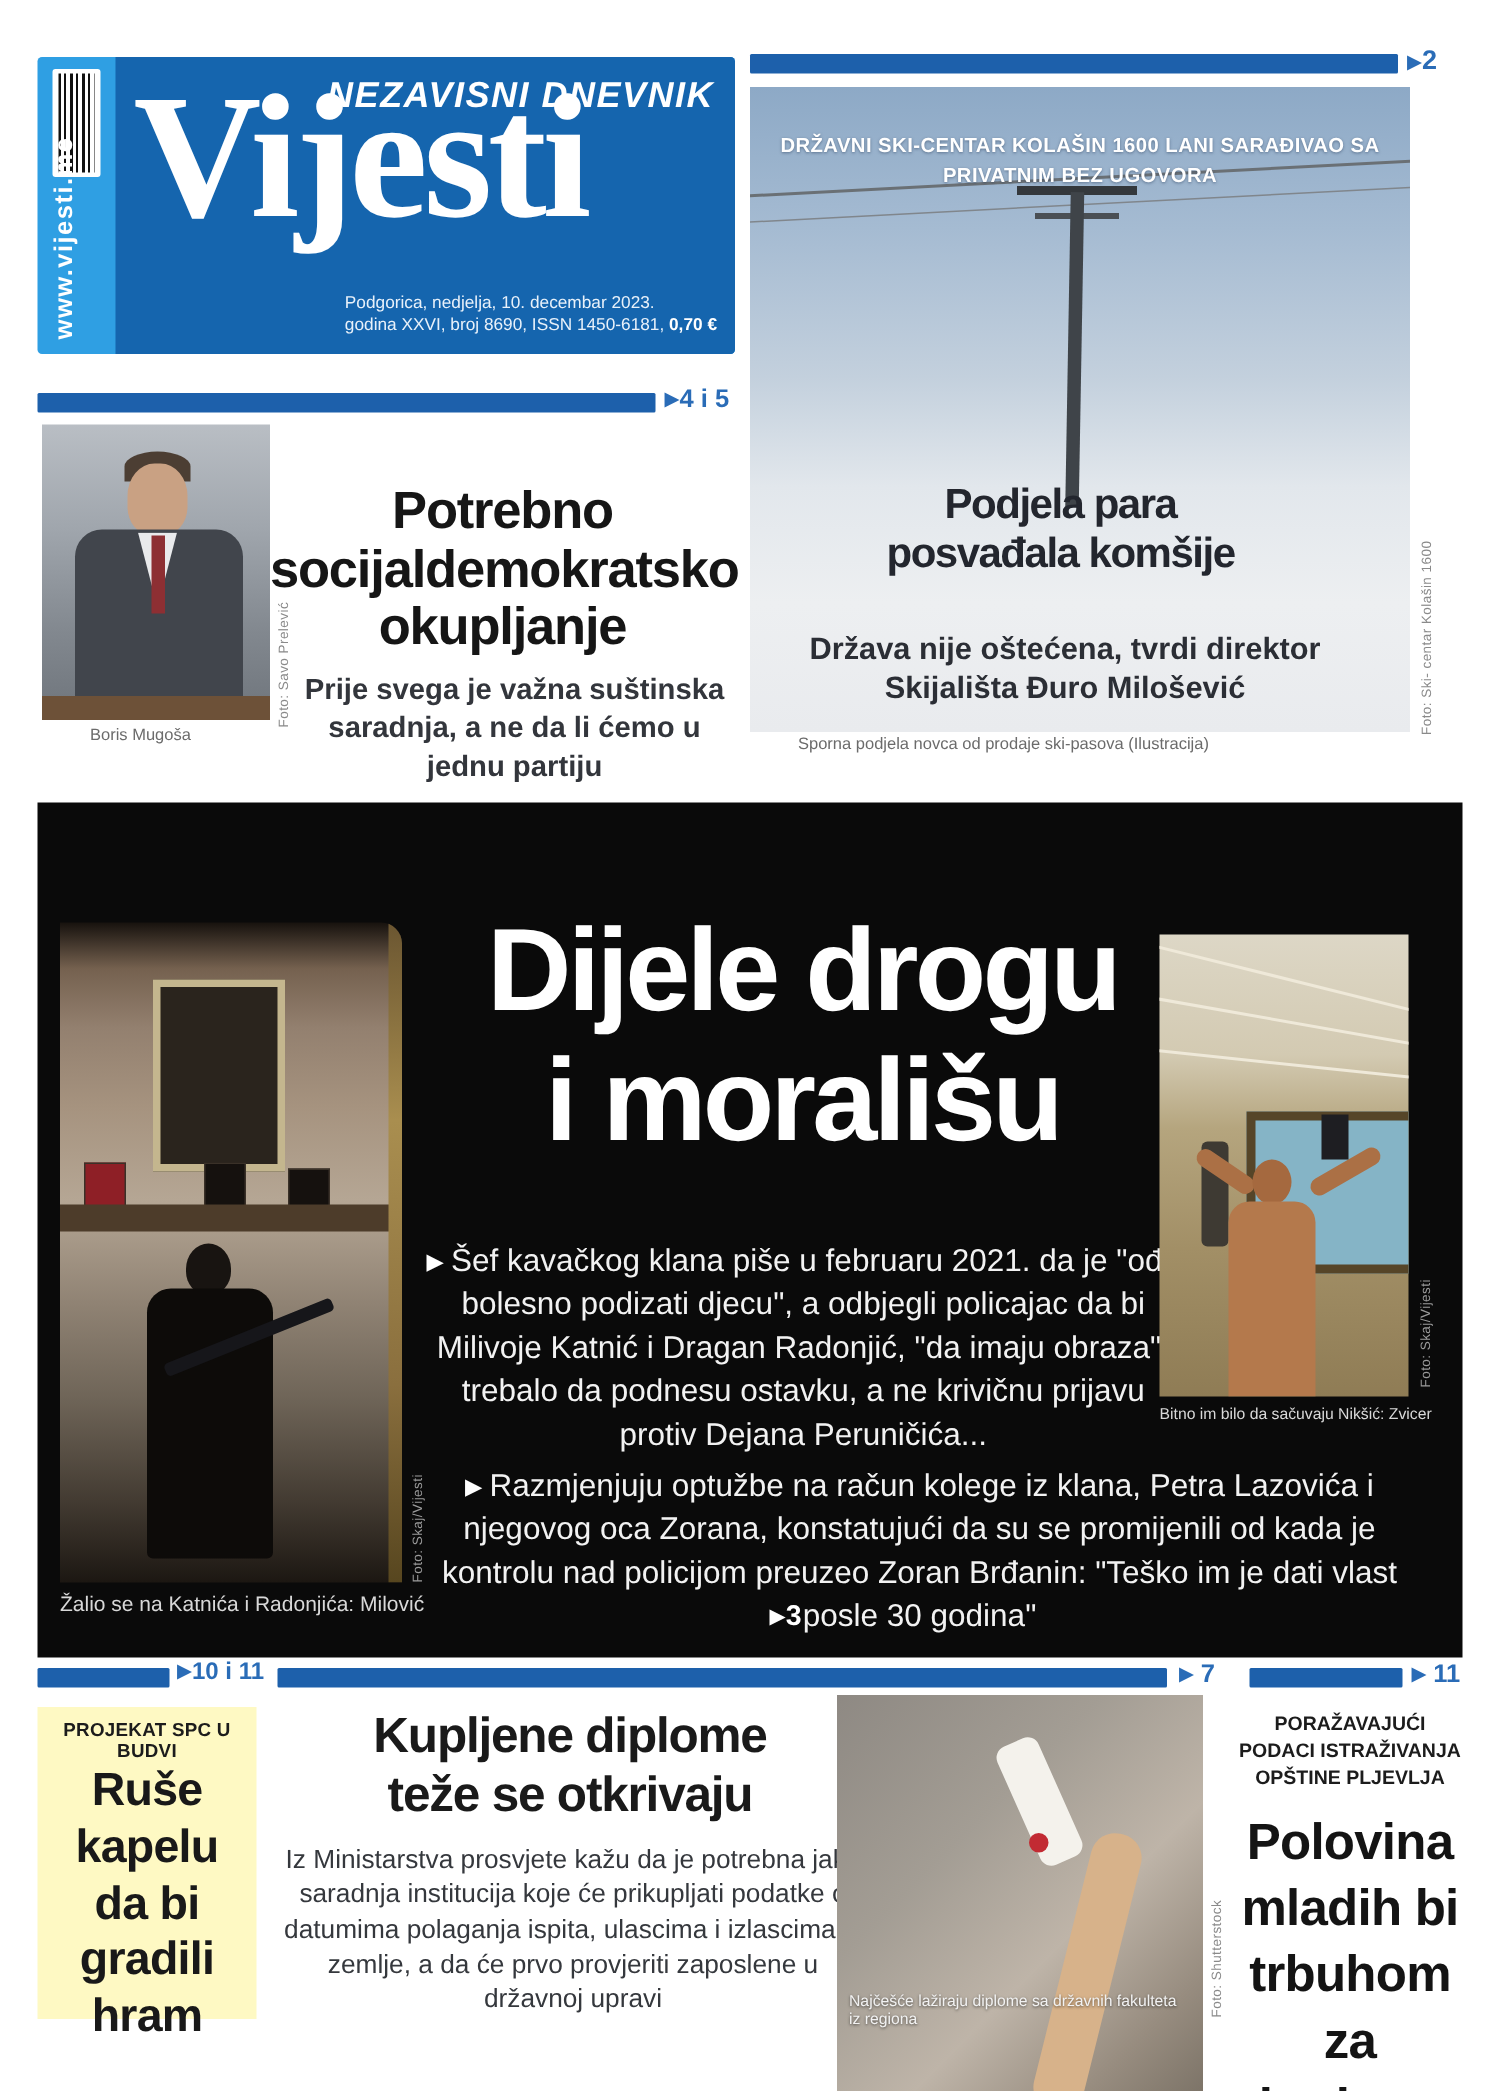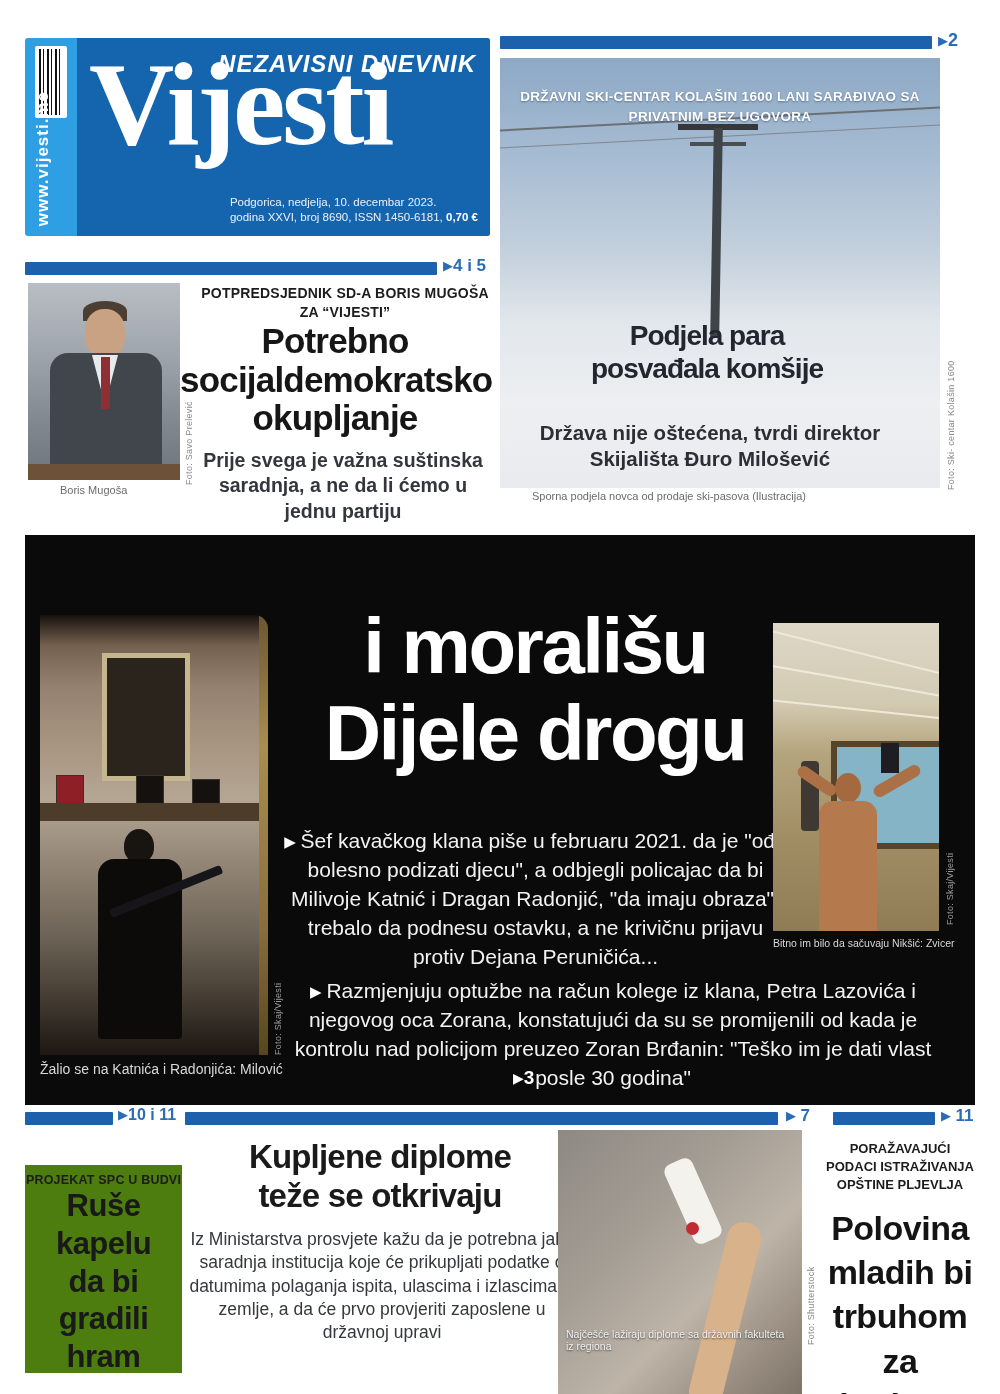--- a/index.html
+++ b/index.html
@@ -80,21 +80,21 @@
   .ceil-line{position:absolute;width:220px;height:2px;background:#efe9d9;}
   .window{position:absolute;left:58px;top:118px;width:108px;height:96px;background:#85b4c6;border:6px solid #564528;}
   .towel{position:absolute;left:28px;top:138px;width:18px;height:70px;background:#3e3a33;border-radius:4px;}
   .self-head{position:absolute;left:62px;top:150px;width:26px;height:30px;background:#a5693f;border-radius:50%;}
   .self-torso{position:absolute;left:46px;top:178px;width:58px;height:130px;background:#b4794c;border-radius:14px 14px 0 0;}
   .self-arm-l{position:absolute;left:22px;top:152px;width:44px;height:12px;background:#ab7045;transform:rotate(34deg);border-radius:6px;}
   .self-arm-r{position:absolute;left:98px;top:152px;width:52px;height:12px;background:#ab7045;transform:rotate(-30deg);border-radius:6px;}
   .self-phone{position:absolute;left:108px;top:120px;width:18px;height:30px;background:#1e1e22;}
   .page3{position:absolute;left:488px;top:532px;color:#fff;font-weight:bold;font-size:19px;}
   
-  .beige-box{left:25px;top:1138px;width:157px;height:208px;background:#4d7c0f;margin-top:27px;}
+  .beige-box{left:25px;top:1138px;width:146px;height:208px;background:#fef9c3;}
   .beige-kicker{margin-top:8px;font-size:12.5px;}
   .beige-headline{color:#191919;font-weight:bold;font-size:31px;line-height:1.22;text-align:center;letter-spacing:-.5px;}
   .dip-headline{color:#1a1a1a;font-weight:bold;font-size:33px;line-height:1.18;text-align:center;letter-spacing:-.8px;}
   .dip-body{color:#35383d;font-size:17.5px;line-height:1.33;text-align:center;}
   .dip-photo{left:558px;top:1130px;width:244px;height:264px;overflow:hidden;
      background:linear-gradient(135deg,#8e8983 0%,#a39d94 35%,#beb4a8 62%,#978c7f 85%,#7d7468 100%);}
   .arm{position:absolute;left:150px;top:90px;width:34px;height:190px;background:#d7b28a;transform:rotate(14deg);border-radius:16px;}
   .diploma{position:absolute;left:120px;top:28px;width:30px;height:86px;background:#f4f2ec;transform:rotate(-24deg);border-radius:8px;}
   .ribbon{position:absolute;left:128px;top:92px;width:13px;height:13px;background:#c22b33;border-radius:50%;}
   .dip-caption{position:absolute;left:8px;bottom:42px;right:8px;color:#f2f2f2;font-size:10.5px;
@@ -153,24 +153,20 @@
     <div class="mug-hair"></div>
     <div class="mug-head-c"></div>
     <div class="mug-suit"></div>
     <div class="mug-shirt"></div>
     <div class="mug-tie"></div>
     <div class="mug-desk"></div>
   </div>
   <div class="abs photo-caption" style="left:28px;top:484px;">Boris Mugoša</div>
   <div class="abs vert-credit" style="left:184px;top:400px;height:85px;">Foto: Savo Prelević</div>
 
-  <div class="abs kicker-dark" style="left:200px;top:284px;width:290px;font-size:14px;line-height:1.35;">
-    <div>POTPREDSJEDNIK SD-A BORIS MUGOŠA</div>
-    <div>ZA “VIJESTI”</div>
-  </div>
   <div class="abs mug-headline" style="left:180px;top:322px;width:310px;">
     <div>Potrebno</div>
     <div>socijaldemokratsko</div>
     <div>okupljanje</div>
   </div>
   <div class="abs mug-sub" style="left:196px;top:448px;width:294px;">Prije svega je važna suštinska saradnja, a ne da li ćemo u jednu partiju</div>
 
   <div class="abs black-sec">
 
     <div class="gun-photo">
@@ -181,22 +177,22 @@
       <div class="mantel"></div>
       <div class="gun-head"></div>
       <div class="gun-body"></div>
       <div class="rifle"></div>
       <div class="phone-edge"></div>
     </div>
     <div class="black-caption" style="position:absolute;left:15px;top:526px;">Žalio se na Katnića i Radonjića: Milović</div>
     <div class="vert-credit-dark" style="position:absolute;left:248px;top:440px;height:80px;">Foto: Skaj/Vijesti</div>
 
     <div class="main-headline">
+      <div>Dijele drogu</div>
       <div>i morališu</div>
-      <div>Dijele drogu</div>
     </div>
 
     <div class="bullet" style="position:absolute;left:258px;top:292px;width:505px;">
       <span class="tri">▶ </span><span>Šef kavačkog klana piše u februaru 2021. da je "ođe bolesno podizati djecu", a odbjegli policajac da bi Milivoje Katnić i Dragan Radonjić, "da imaju obraza", trebalo da podnesu ostavku, a ne krivičnu prijavu protiv Dejana Peruničića...</span>
     </div>
 
     <div class="selfie-photo">
       <div class="ceil-line" style="left:-20px;top:30px;transform:rotate(14deg);"></div>
       <div class="ceil-line" style="left:-20px;top:58px;transform:rotate(10deg);"></div>
       <div class="ceil-line" style="left:-20px;top:86px;transform:rotate(6deg);"></div>

